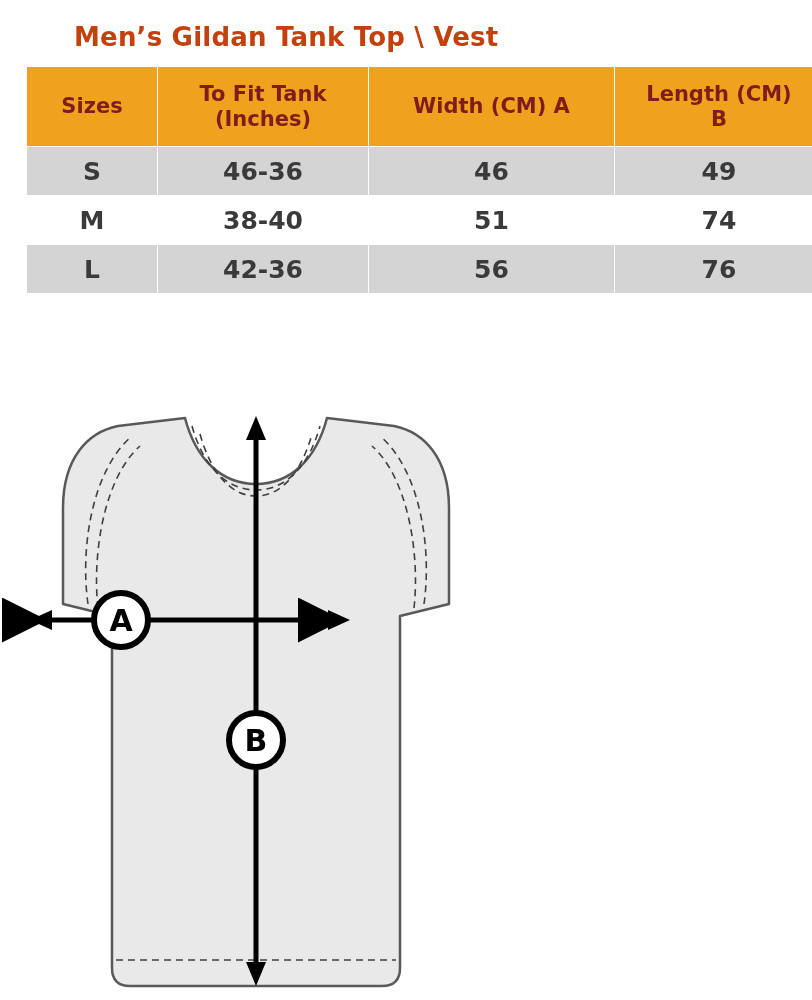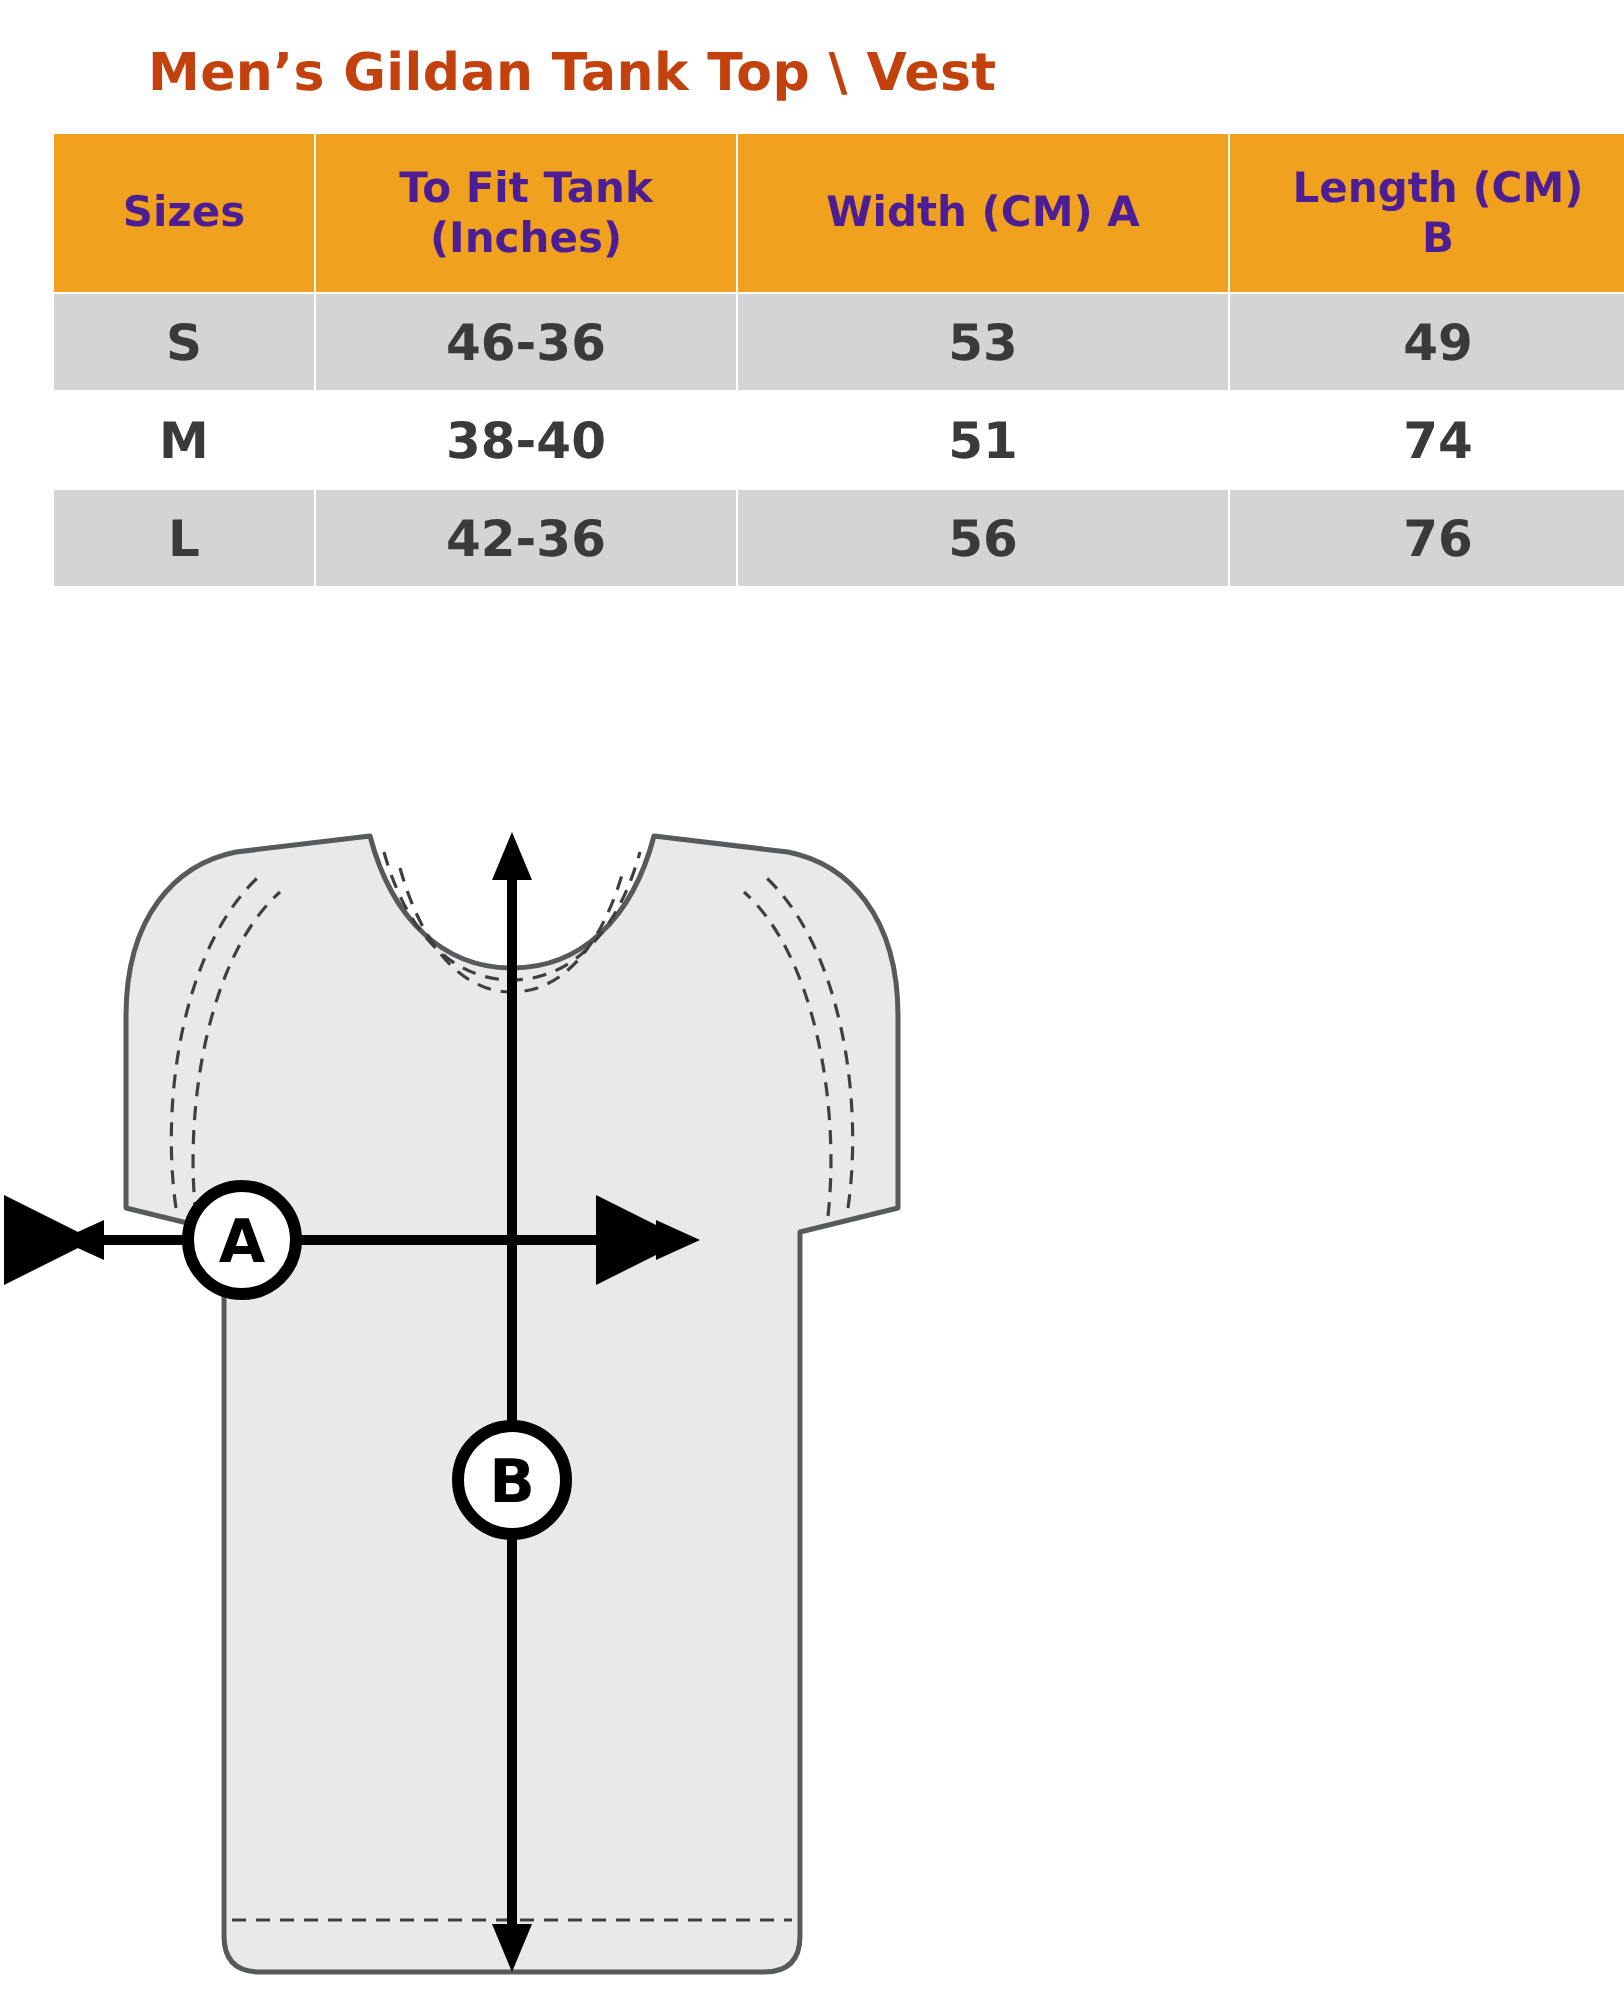--- a/index.html
+++ b/index.html
@@ -35,21 +35,21 @@
   table.size-table {
     position: absolute;
     left: 26px;
     top: 66px;
     width: 760px;
     border-collapse: collapse;
     table-layout: fixed;
   }
   table.size-table th {
     background: #f0a11e;
-    color: #4c1d95;
+    color: #7f1d1d;
     font-size: 21px;
     font-weight: bold;
     text-align: center;
     padding: 10px 4px;
     height: 80px;
     box-sizing: border-box;
     border: 1px solid #ffffff;
     line-height: 1.15;
   }
   table.size-table th.col-sizes { width: 131px; }
@@ -100,21 +100,21 @@
         <th class="col-length">
           <span>Length  (CM)</span><br>
           <span>B</span>
         </th>
       </tr>
     </thead>
     <tbody>
       <tr class="odd">
         <td>S</td>
         <td>46-36</td>
-        <td>53</td>
+        <td>46</td>
         <td>49</td>
       </tr>
       <tr class="even">
         <td>M</td>
         <td>38-40</td>
         <td>51</td>
         <td>74</td>
       </tr>
       <tr class="odd">
         <td>L</td>

